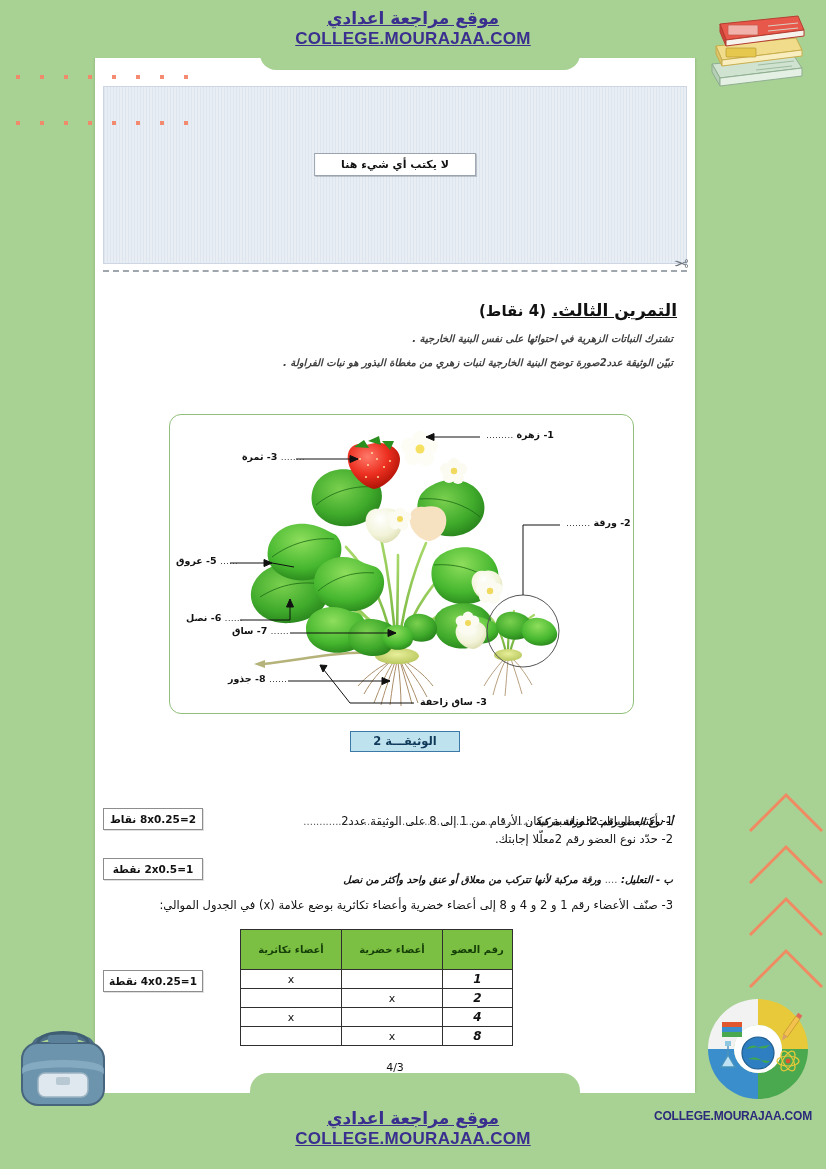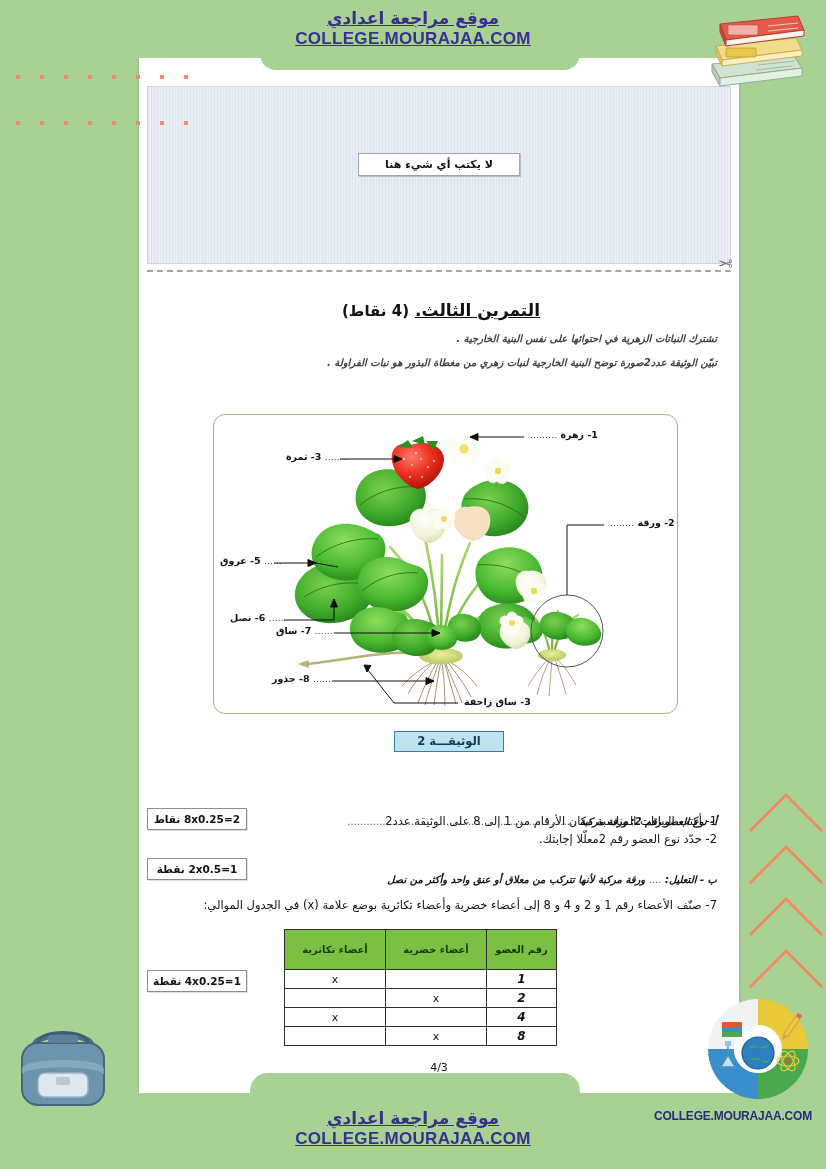--- a/index.html
+++ b/index.html
@@ -24,21 +24,20 @@
   }
 
   
   .sheet {
     position:absolute;
     left:95px; top:48px;
     width:600px; height:1045px;
     background:#ffffff;
     box-shadow: 0 0 3px rgba(0,0,0,.18);
     z-index: 3;
-    margin-left: 44px;
   }
 
   
   .banner {
     position:absolute; z-index: 8;
     background:#a8d293;
     text-align:center;
   }
   .banner-top {
     left:0; top:0; width:826px; height:58px;
@@ -112,21 +111,21 @@
     position:absolute; left:8px; top:222px; width:584px; height:10px;
     border-top: 2px dashed #9fa6ad;
   }
   .scissors {
     position:absolute; right:6px; top:205px; font-size:18px; color:#6b737c;
     transform: scaleX(-1);
   }
 
   .ex-title {
     position:absolute; right:18px; top:252px; width:560px;
-    text-align:center; font-size:17px; font-weight:700; color:#111;
+    text-align:right; font-size:17px; font-weight:700; color:#111;
     direction:rtl;
   }
   .ex-title .ttl { text-decoration: underline; }
   .ex-title .pts { font-size:15px; font-weight:700; }
 
   .para {
     position:absolute; right:22px; width:556px; text-align:right;
     font-size:10px; font-style:italic; font-weight:700; color:#404040;
     direction:rtl; line-height:1.5;
   }
@@ -477,21 +476,21 @@
       <span>ورقة مركبة</span>
       <span class="dotfill">........................................................................</span>
     </div>
 
     <div class="ans a2">
       <span>ب - التعليل:</span>
       <span class="dotfill">....</span>
       <span>ورقة مركبة لأنها تتركب من معلاق أو عنق واحد وأكثر من نصل</span>
     </div>
 
-    <div class="q q3">7- صنّف الأعضاء رقم 1 و 2 و 4 و 8 إلى أعضاء خضرية وأعضاء تكاثرية بوضع علامة (x) في الجدول الموالي:</div>
+    <div class="q q3">3- صنّف الأعضاء رقم 1 و 2 و 4 و 8 إلى أعضاء خضرية وأعضاء تكاثرية بوضع علامة (x) في الجدول الموالي:</div>
 
     <div class="score s1">2=8x0.25 نقاط</div>
     <div class="score s2">1=2x0.5 نقطة</div>
     <div class="score s3">1=4x0.25 نقطة</div>
 
     <table class="tbl">
       <colgroup>
           <col class="c-num">
           <col>
           <col>

